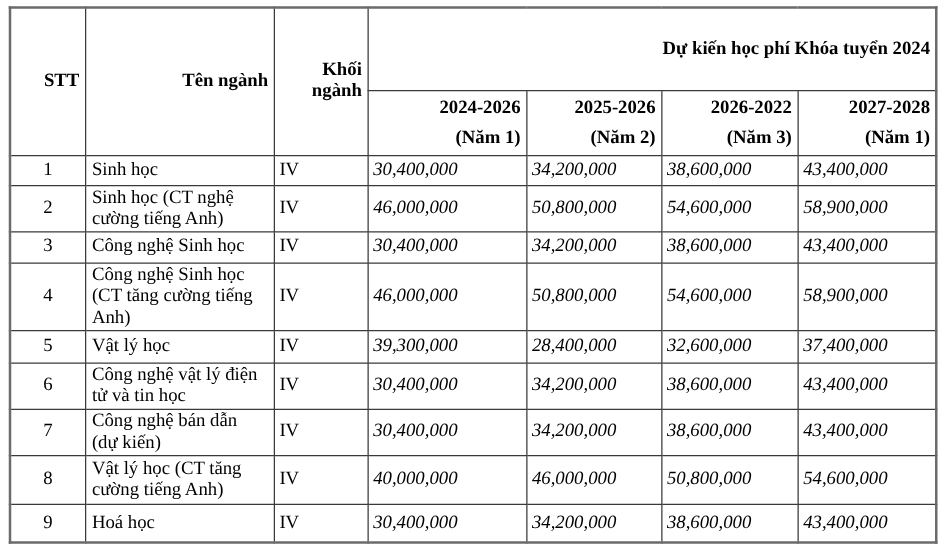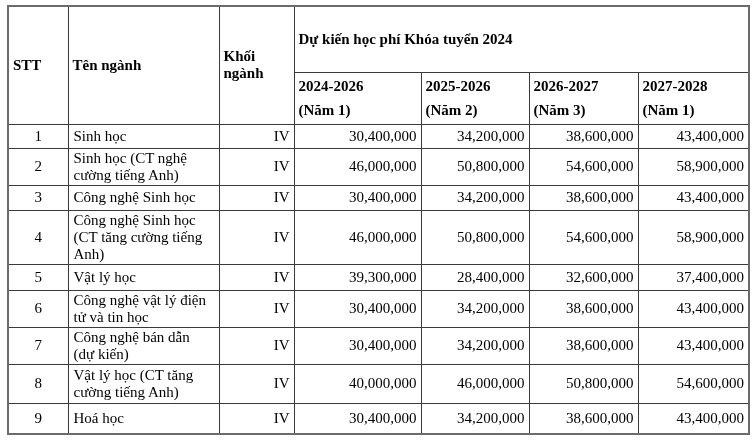--- a/index.html
+++ b/index.html
@@ -29,29 +29,29 @@
     border: 2px solid #6b6b6b;
   }
   .fee-table th, .fee-table td {
     border: 1px solid #3a3a3a;
     padding: 1px 4px;
     vertical-align: middle;
     overflow: hidden;
   }
   .fee-table thead th {
     font-weight: bold;
-    text-align: left;
+    text-align: right;
   }
   thead tr.hdr-row-1 { height: 66px; }
   thead tr.hdr-row-2 { height: 52px; }
   .year-line { display: block; line-height: 24px; }
   td.c-stt   { text-align: center; }
   td.c-name  { text-align: left; padding-left: 5px; padding-right: 5px; line-height: 17px; margin-top: 42px; }
-  td.c-group { text-align: right; }
-  td.c-fee   { text-align: right; }
+  td.c-group { text-align: left; }
+  td.c-fee   { text-align: left; font-style: italic; }
   tbody tr:nth-child(1) { height: 24px; }
   tbody tr:nth-child(2) { height: 37px; }
   tbody tr:nth-child(3) { height: 25px; }
   tbody tr:nth-child(4) { height: 50px; }
   tbody tr:nth-child(5) { height: 26px; }
   tbody tr:nth-child(6) { height: 37px; }
   tbody tr:nth-child(7) { height: 37px; }
   tbody tr:nth-child(8) { height: 39px; }
   tbody tr:nth-child(9) { height: 31px; }
 </style>
@@ -79,21 +79,21 @@
       <tr class="hdr-row-2">
         <th>
           <span class="year-line">2024-2026</span>
           <span class="year-line">(Năm 1)</span>
         </th>
         <th>
           <span class="year-line">2025-2026</span>
           <span class="year-line">(Năm 2)</span>
         </th>
         <th>
-          <span class="year-line">2026-2027</span>
+          <span class="year-line">2026-2022</span>
           <span class="year-line">(Năm 3)</span>
         </th>
         <th>
           <span class="year-line">2027-2028</span>
           <span class="year-line">(Năm 1)</span>
         </th>
       </tr>
     </thead>
     <tbody id="fee-table-body">
   <tr>

